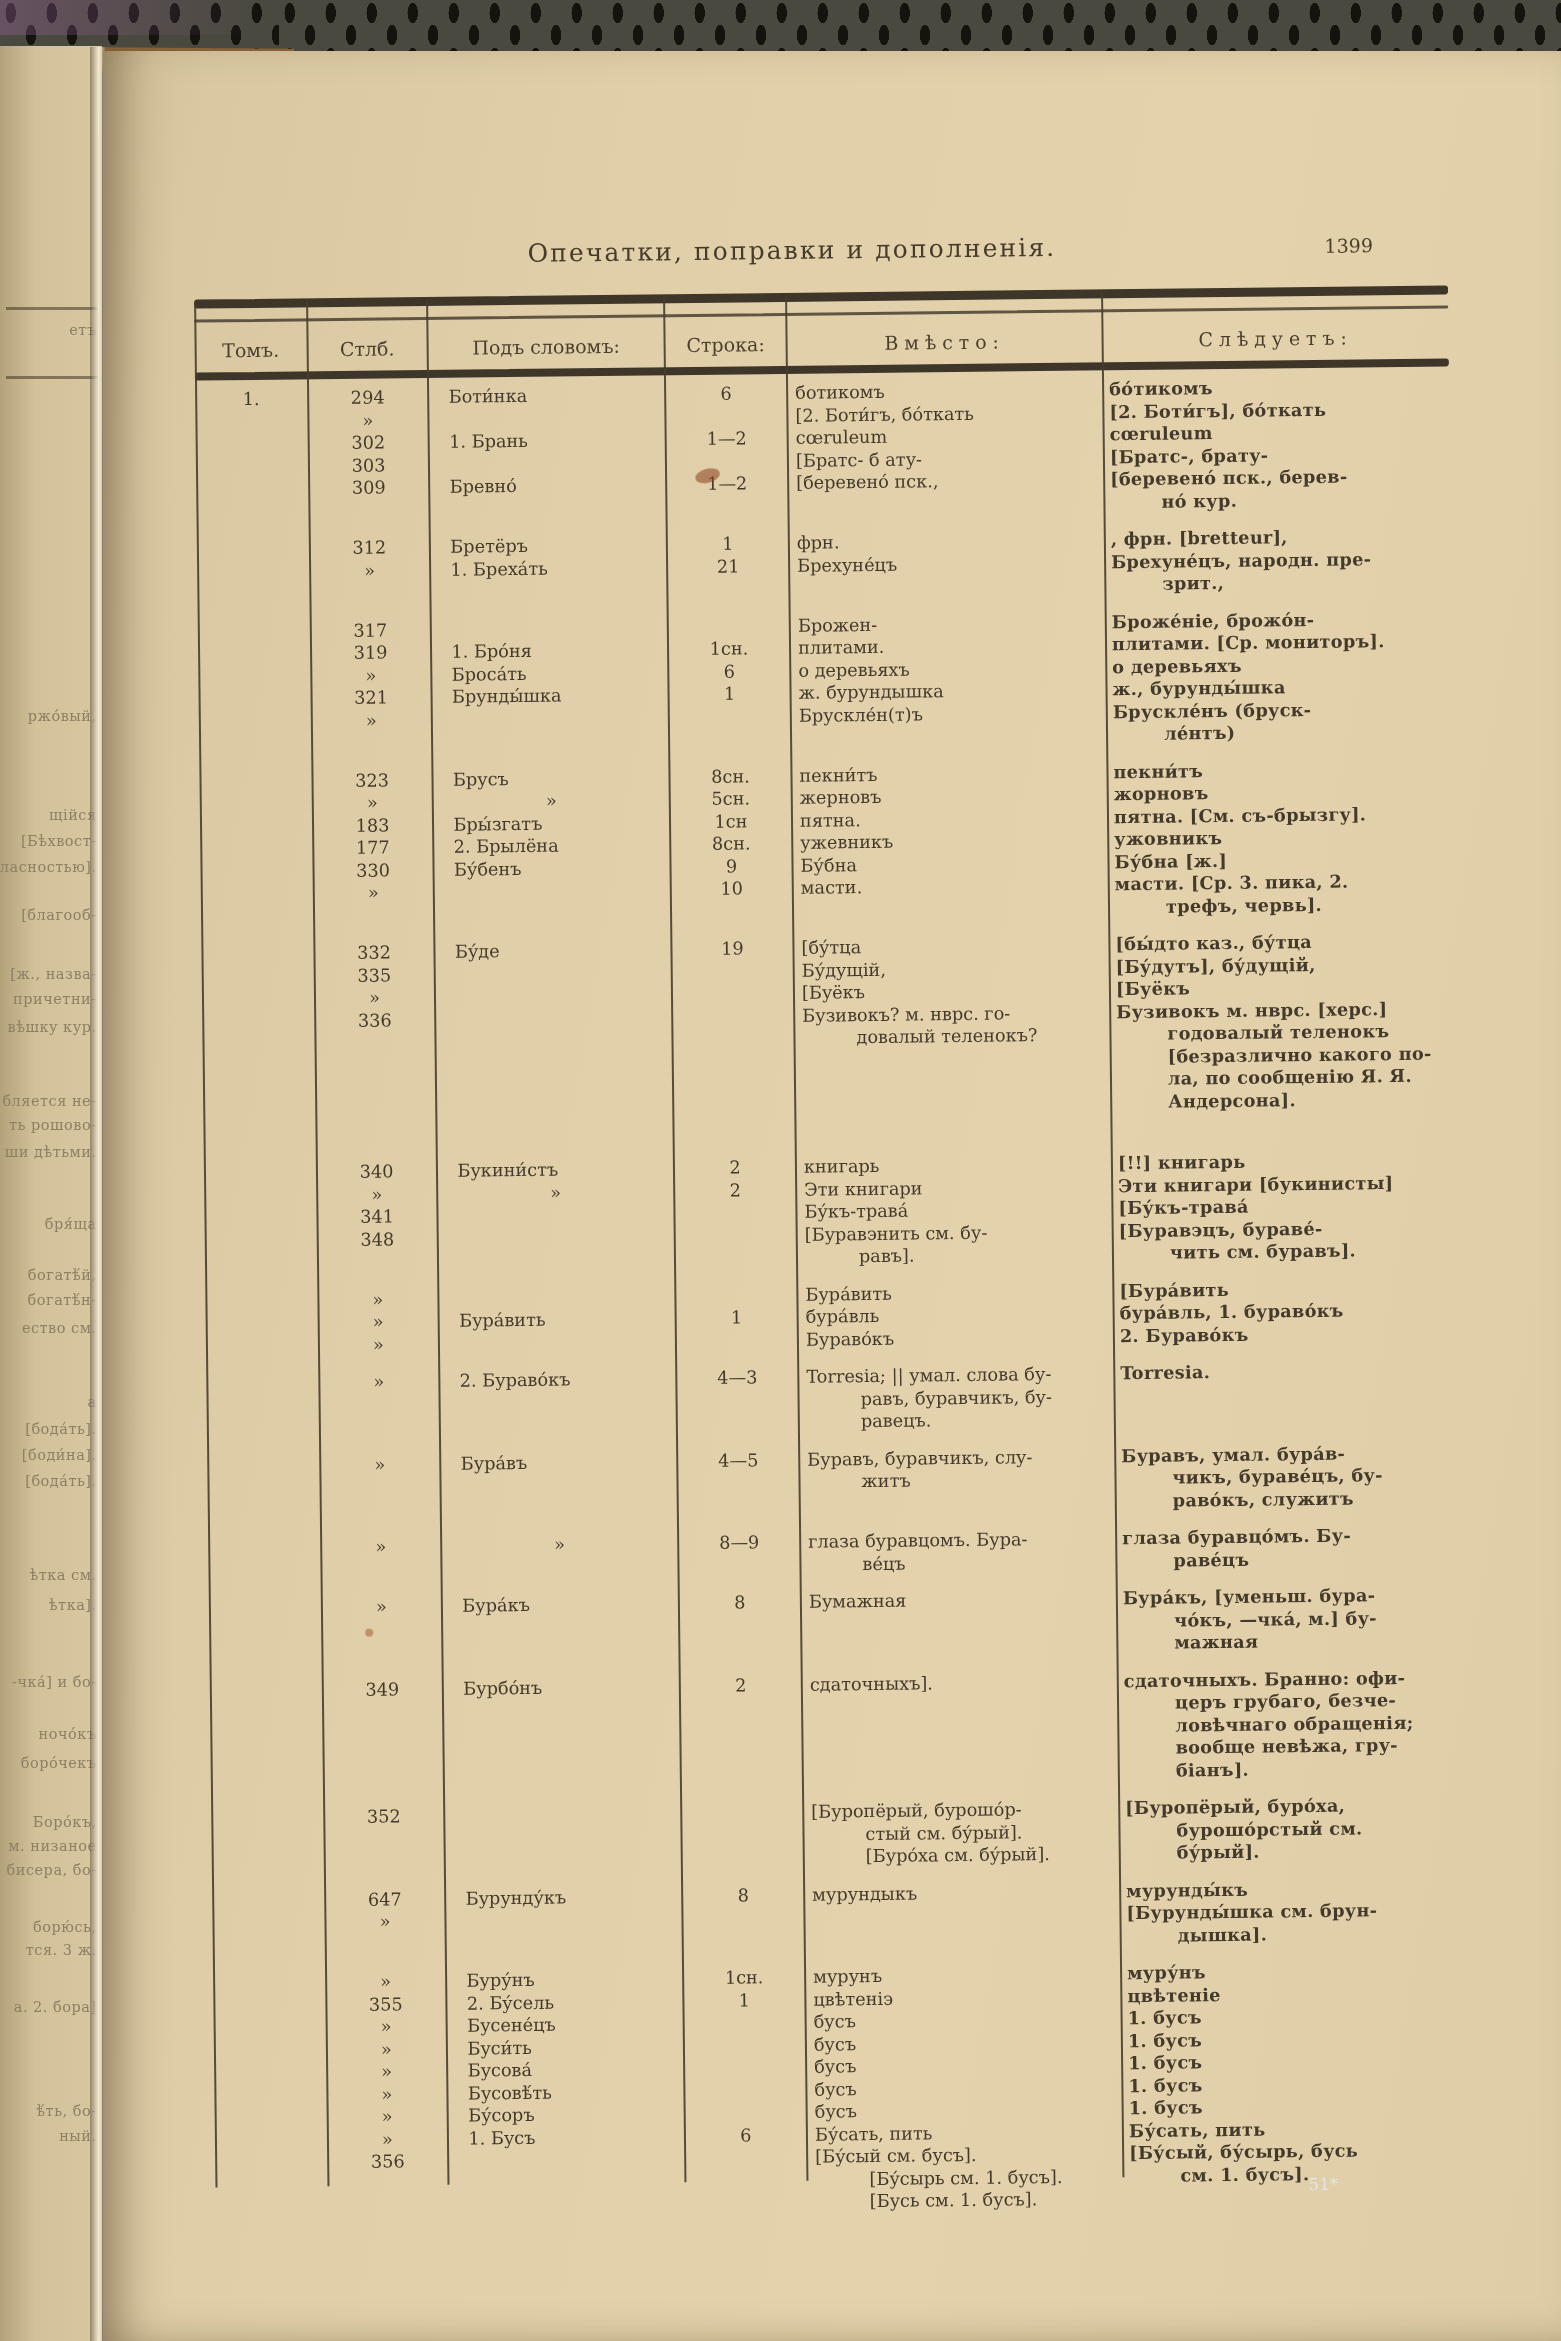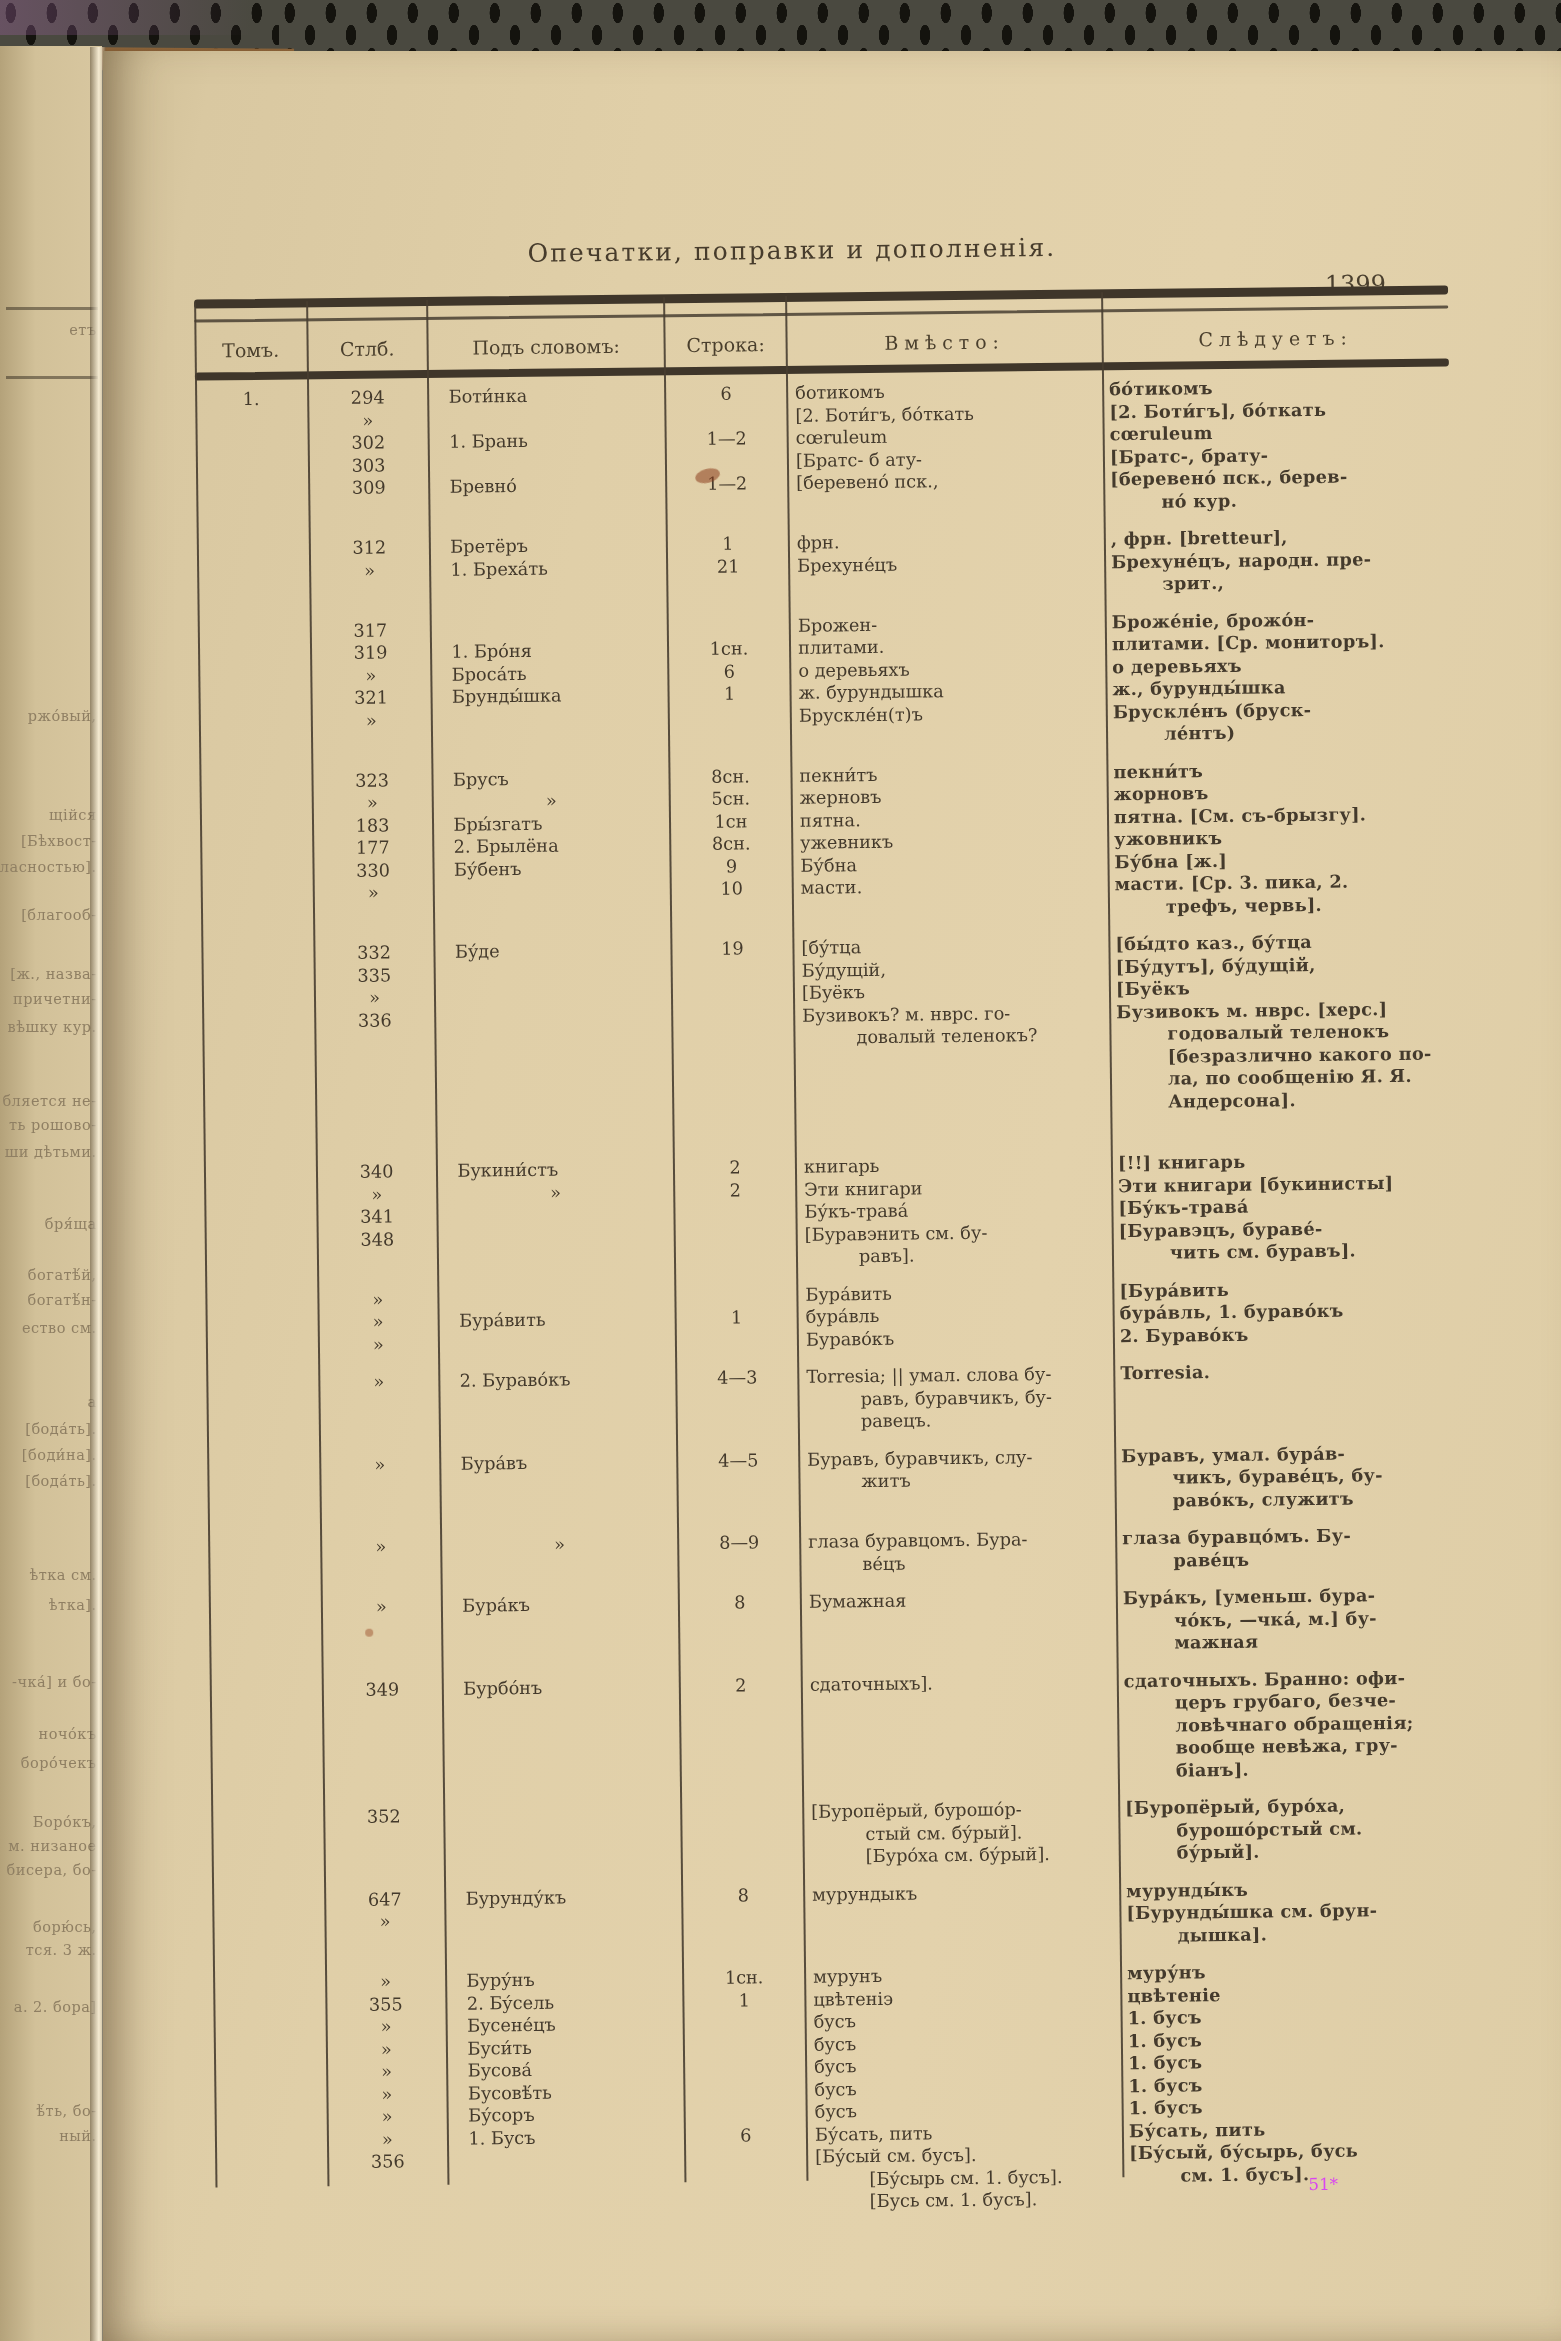--- a/index.html
+++ b/index.html
@@ -34,21 +34,21 @@
 
   
   #page{position:absolute;left:103px;top:51px;width:1458px;height:2291px;
       background:linear-gradient(100deg,#cfbe96 0,#d9c8a1 6%,#e0cfa8 30%,#e3d2ac 62%,#decda6 100%);
       box-shadow:inset 38px 0 48px -24px rgba(82,62,36,.55), inset 0 -21.4px 43px -27px rgba(120,95,55,.35);}
 
   
   #content{position:absolute;left:0;top:0;width:1561px;height:2342px;
       transform:rotate(-.65deg);transform-origin:777px 290px;}
   #page-title{position:absolute;left:528px;top:236px;font-size:25px;letter-spacing:2.1px;color:#473c2c;}
-  #page-number{position:absolute;left:1325px;top:241px;font-size:24px;color:#4a3f2e;margin-top:36px;}
+  #page-number{position:absolute;left:1325px;top:241px;font-size:19px;color:#4a3f2e;}
 
   .hrule{position:absolute;background:#3f362a;border-radius:3.2px;}
   #rule-top-thick{left:194px;top:293px;width:1254px;height:8.6px;}
   #rule-top-thin{left:194px;top:313px;width:1254px;height:2.7px;opacity:.8;}
   #rule-header{left:194px;top:366px;width:1254px;height:8px;}
 
   .vline{position:absolute;top:296px;width:1.6px;height:1885px;background:#473d30;opacity:.9;}
 
   #header-row{position:absolute;left:194px;top:322px;width:1254px;height:44px;
       display:grid;grid-template-columns:112px 121px 237px 122px 316px 346px;align-items:center;}
@@ -59,21 +59,21 @@
   .tr{display:grid;grid-template-columns:112px 121px 237px 122px 316px 346px;min-height:22.5px;}
   .tr.gap1{margin-top:15px;}
   .tr.gap2{margin-top:39px;}
   .td{font-size:17.7px;line-height:22.5px;white-space:pre-line;}
   .c-tom,.c-stlb,.c-line{text-align:center;}
   .c-word{padding-left:20.4px;}
   .c-word.ditto{padding-left:0;text-align:center;}
   .c-instead{padding-left:62px;text-indent:-54px;}
   .c-should{padding-left:57px;text-indent:-51px;font-weight:600;letter-spacing:0.3px;}
 
-  #footer-mark{position:absolute;left:1287px;top:2181px;font-size:16.6px;color:#d946ef;}
+  #footer-mark{position:absolute;left:1287px;top:2181px;font-size:16.6px;color:#e5e5e5;}
 
   .smudge{position:absolute;border-radius:50%;}
   #smudge-1{left:693px;top:468px;width:25px;height:14px;background:rgba(140,62,30,.55);
       transform:rotate(-14deg);filter:blur(0.5px);}
   #smudge-2{left:350px;top:1624px;width:8px;height:7.5px;background:rgba(150,70,35,.45);filter:blur(0.5px);}
 </style>
 </head>
 <body>
 
 <div id="scene">

